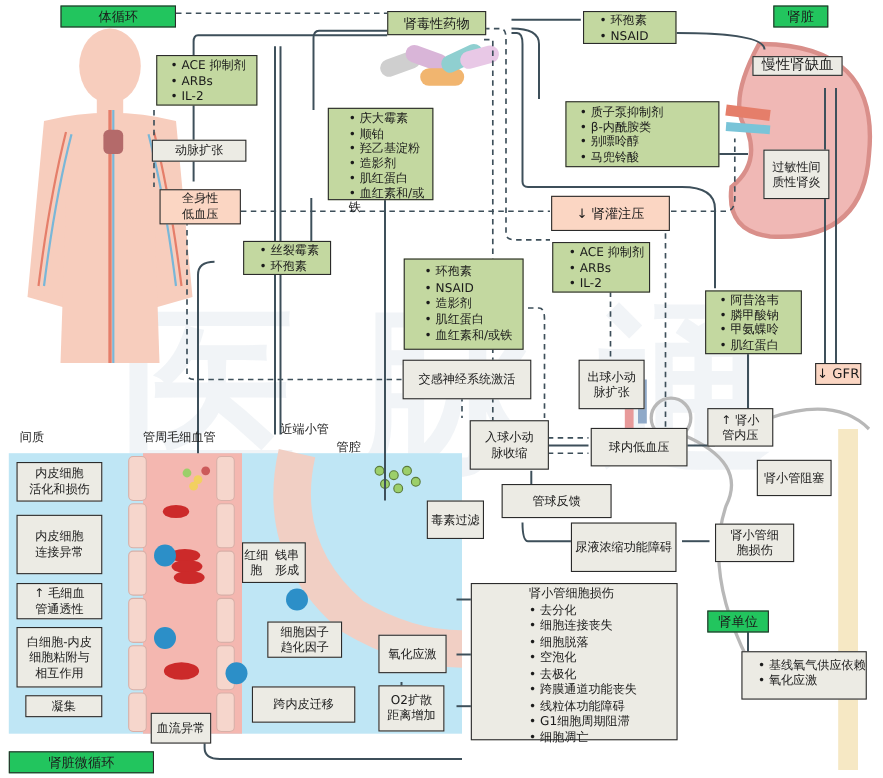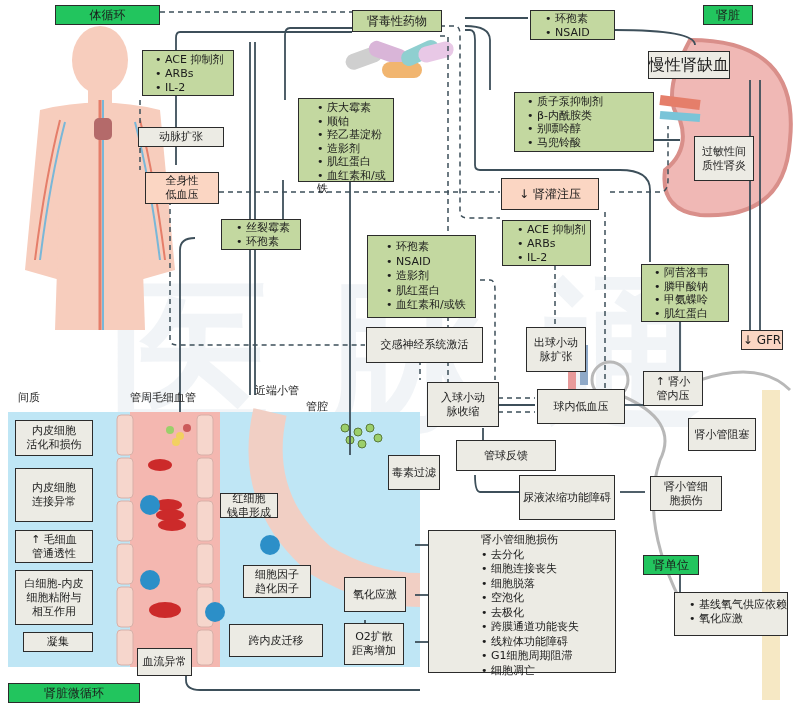--- a/index.html
+++ b/index.html
@@ -195,38 +195,38 @@
     <li>血红素和/或铁</li>
   </ul>
 </div>
 
 <div class="box green" style="left:530px;top:10px;width:85px;height:30px;padding:1px 0 0 14px;">
   <ul class="bul">
     <li>环孢素</li>
     <li>NSAID</li>
   </ul>
 </div>
-<div class="box grey center" style="left:648px;top:51px;width:82px;height:28px;font-size:16px;">
+<div class="box grey center" style="left:684px;top:51px;width:82px;height:18px;font-size:13px;">
     <span>慢性肾缺血</span>
   </div>
 
 <div class="box green" style="left:514px;top:92px;width:140px;height:60px;padding:2px 0 0 12px;line-height:13.5px;">
   <ul class="bul">
     <li>质子泵抑制剂</li>
     <li>β-内酰胺类</li>
     <li>别嘌呤醇</li>
     <li>马兜铃酸</li>
   </ul>
 </div>
 <div class="box grey center" style="left:694px;top:136px;width:60px;height:45px;flex-direction:column;">
   <span>过敏性间</span>
   <span>质性肾炎</span>
 </div>
 
-<div class="box peach center" style="left:501px;top:178px;width:98px;height:32px;font-size:12px;">
+<div class="box peach center" style="left:501px;top:178px;width:108px;height:32px;font-size:12px;">
     <span>↓ 肾灌注压</span>
   </div>
 
 <div class="box green" style="left:221px;top:219px;width:80px;height:31px;padding:1px 0 0 14px;">
   <ul class="bul">
     <li>丝裂霉素</li>
     <li>环孢素</li>
   </ul>
 </div>
 
@@ -340,21 +340,21 @@
   <span>趋化因子</span>
 </div>
 <div class="box grey center" style="left:229px;top:624px;width:94px;height:33px;">
     <span>跨内皮迁移</span>
   </div>
 
 <div class="box grey center" style="left:137px;top:648px;width:55px;height:28px;">
     <span>血流异常</span>
   </div>
 
-<div class="box grey center" style="left:220px;top:493px;width:58px;height:25px;flex-direction:column;">
+<div class="box grey center" style="left:220px;top:493px;width:58px;height:37px;">
   <span>红细胞</span>
   <span>钱串形成</span>
 </div>
 
 <div class="box grey center" style="left:15px;top:420px;width:78px;height:36px;flex-direction:column;">
   <span>内皮细胞</span>
   <span>活化和损伤</span>
 </div>
 <div class="box grey center" style="left:15px;top:468px;width:78px;height:54px;flex-direction:column;">
   <span>内皮细胞</span>

